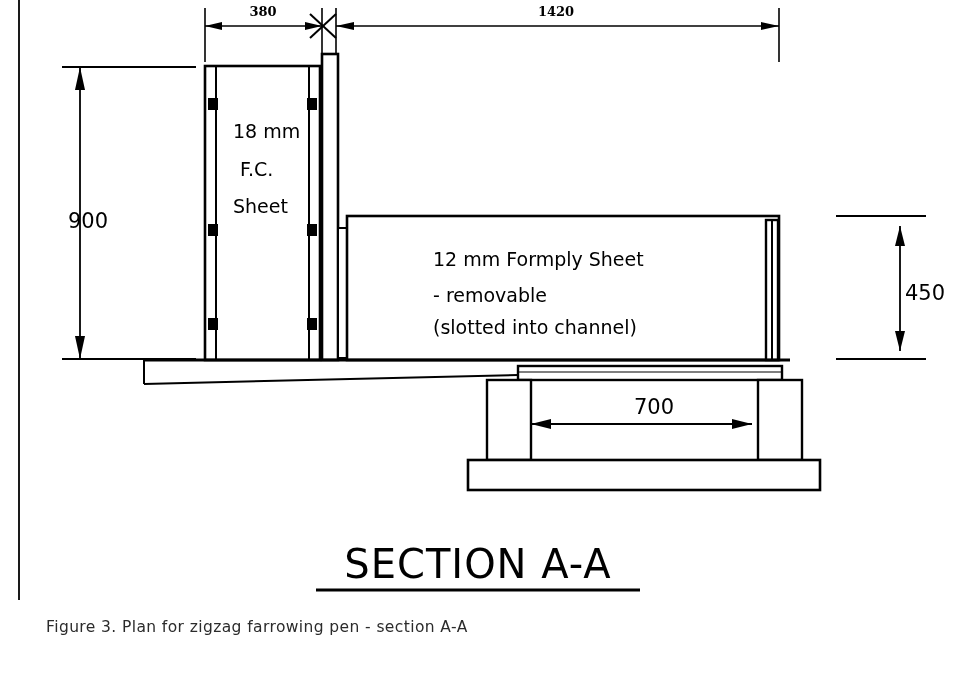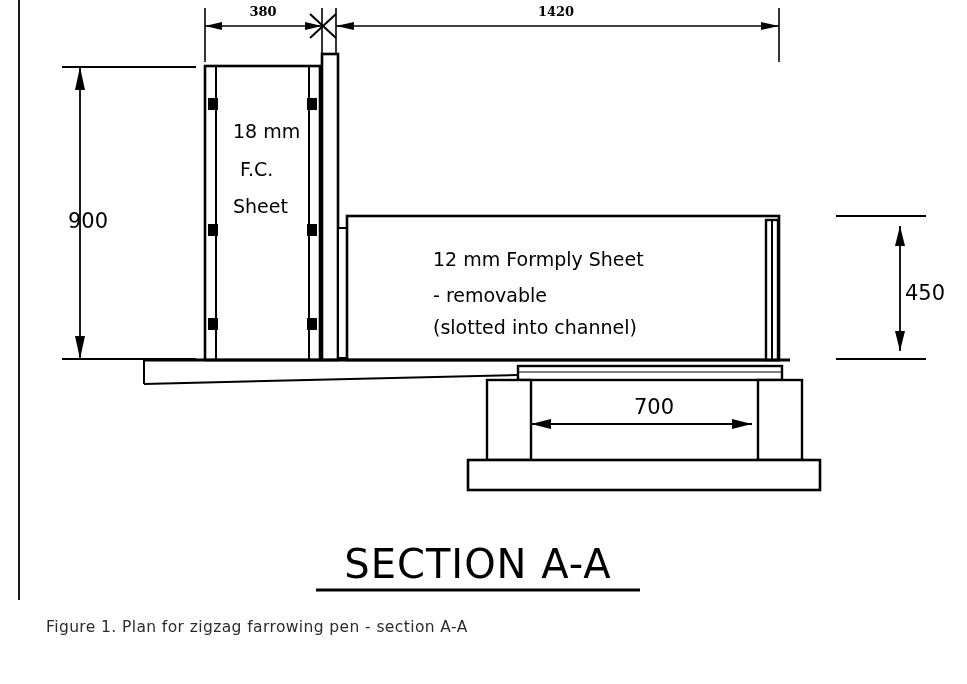--- a/index.html
+++ b/index.html
@@ -191,15 +191,15 @@
       </g>
 
       <g>
         <text class="title" x="478" y="578" text-anchor="middle">SECTION A-A</text>
         <line x1="316" y1="590" x2="640" y2="590" stroke="#000" stroke-width="3"></line>
       </g>
 
     </svg>
   </div>
 
-  <div class="caption">Figure 1. Plan for zigzag farrowing pen - section A-A</div>
+  <div class="caption">Figure 3. Plan for zigzag farrowing pen - section A-A</div>
 
 </div>
 
 </body></html>

